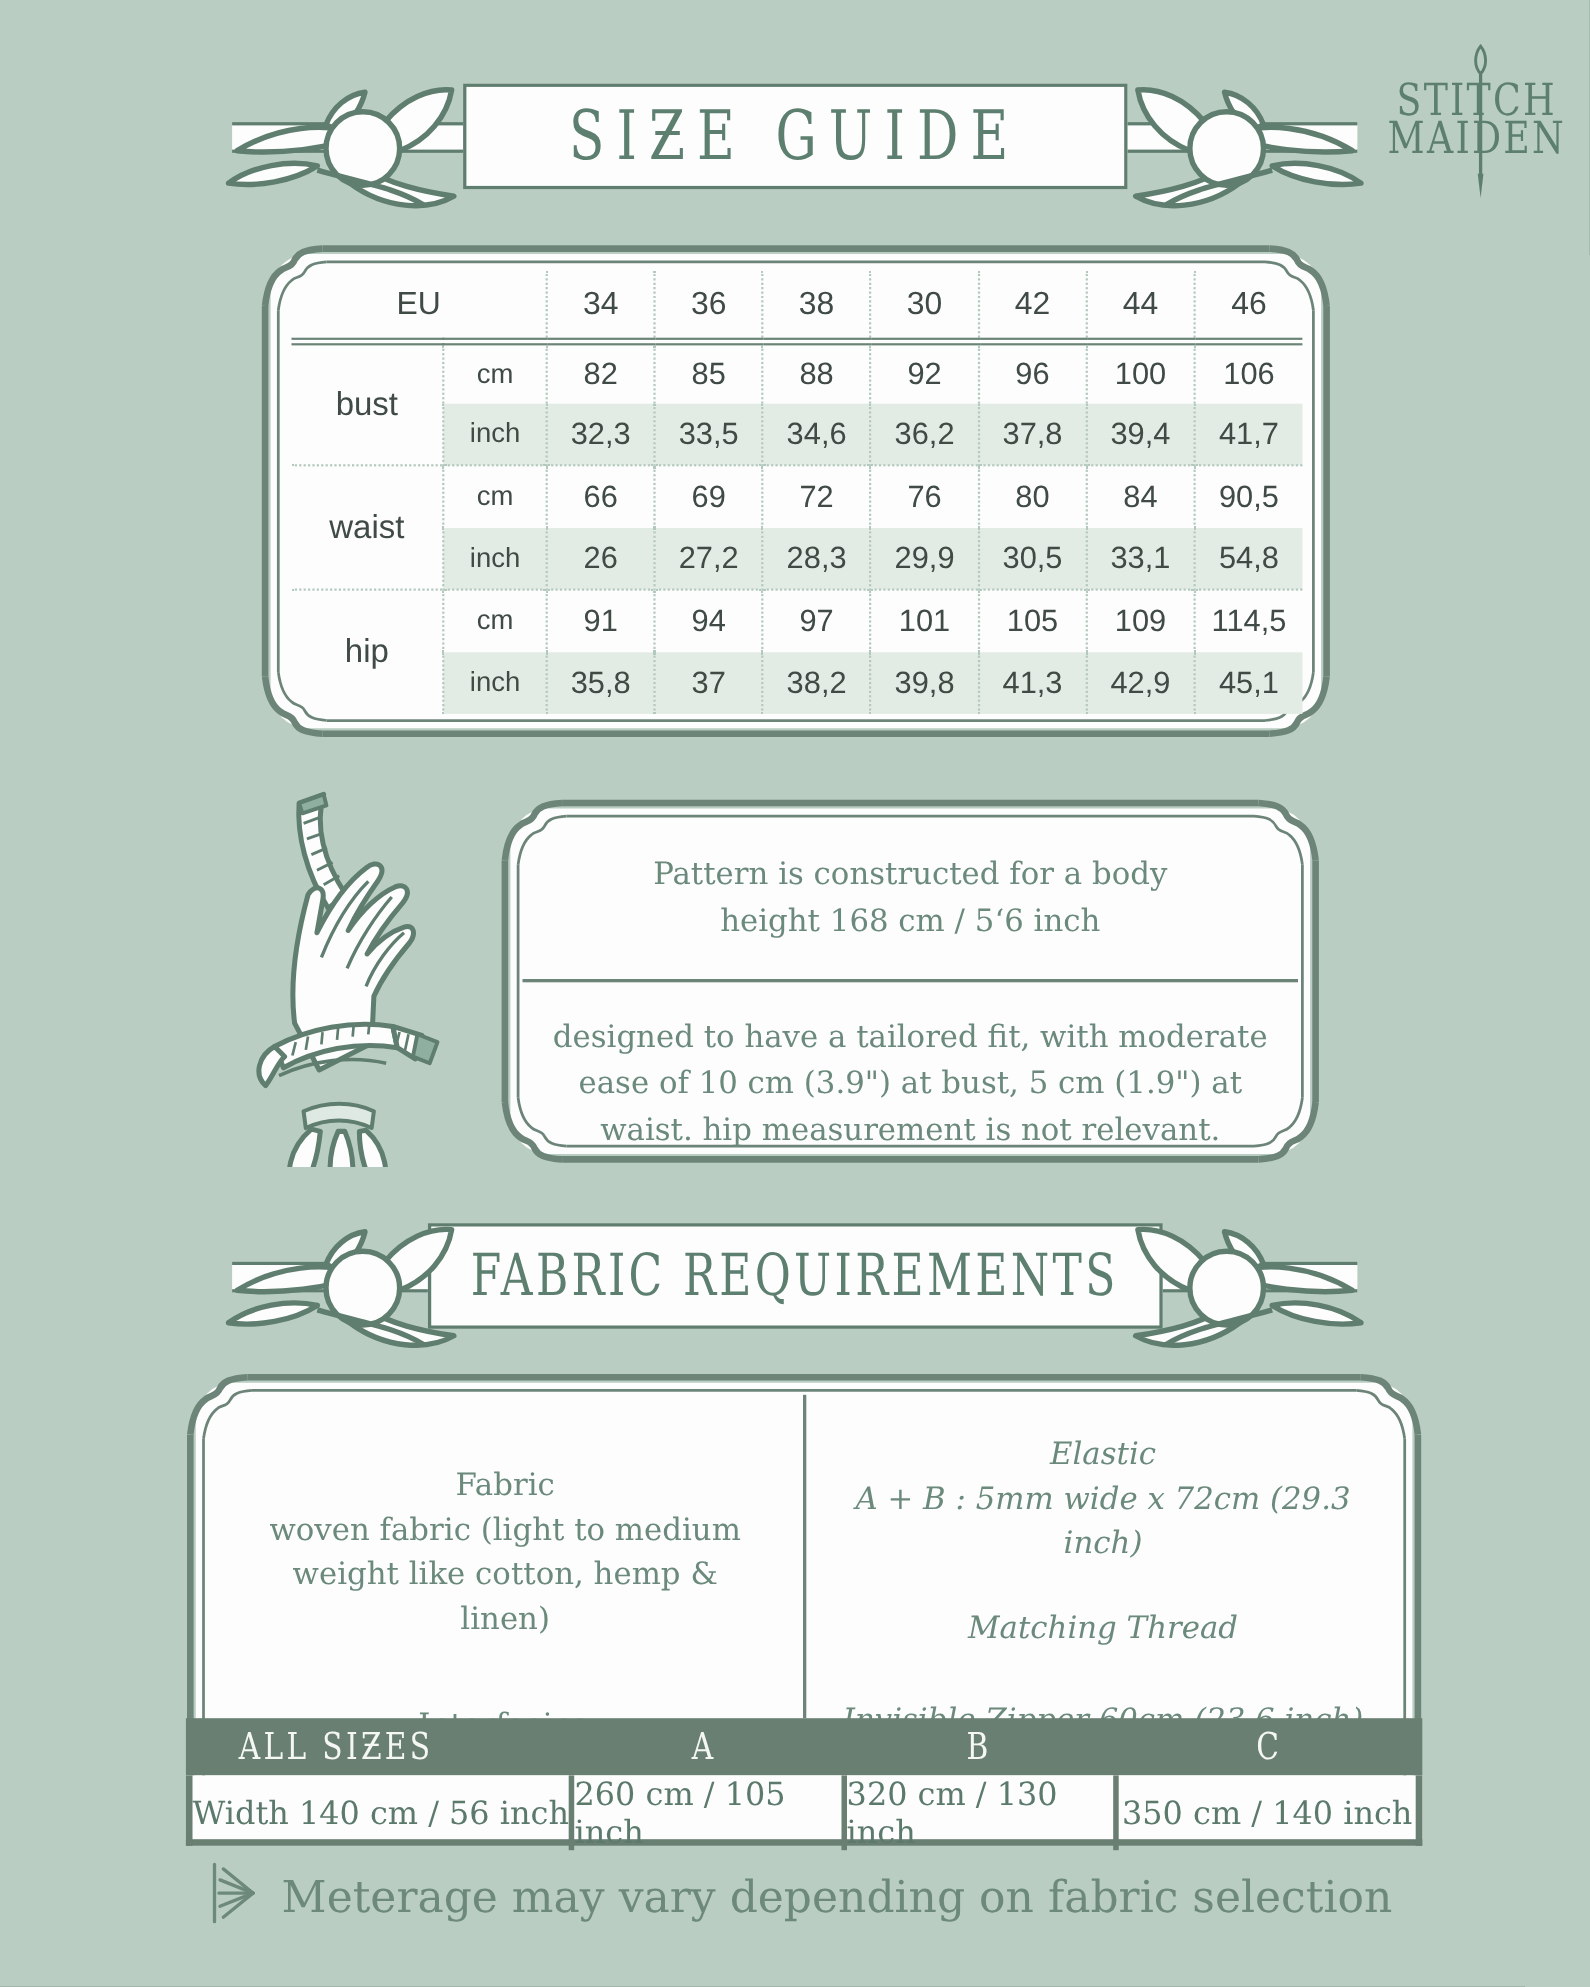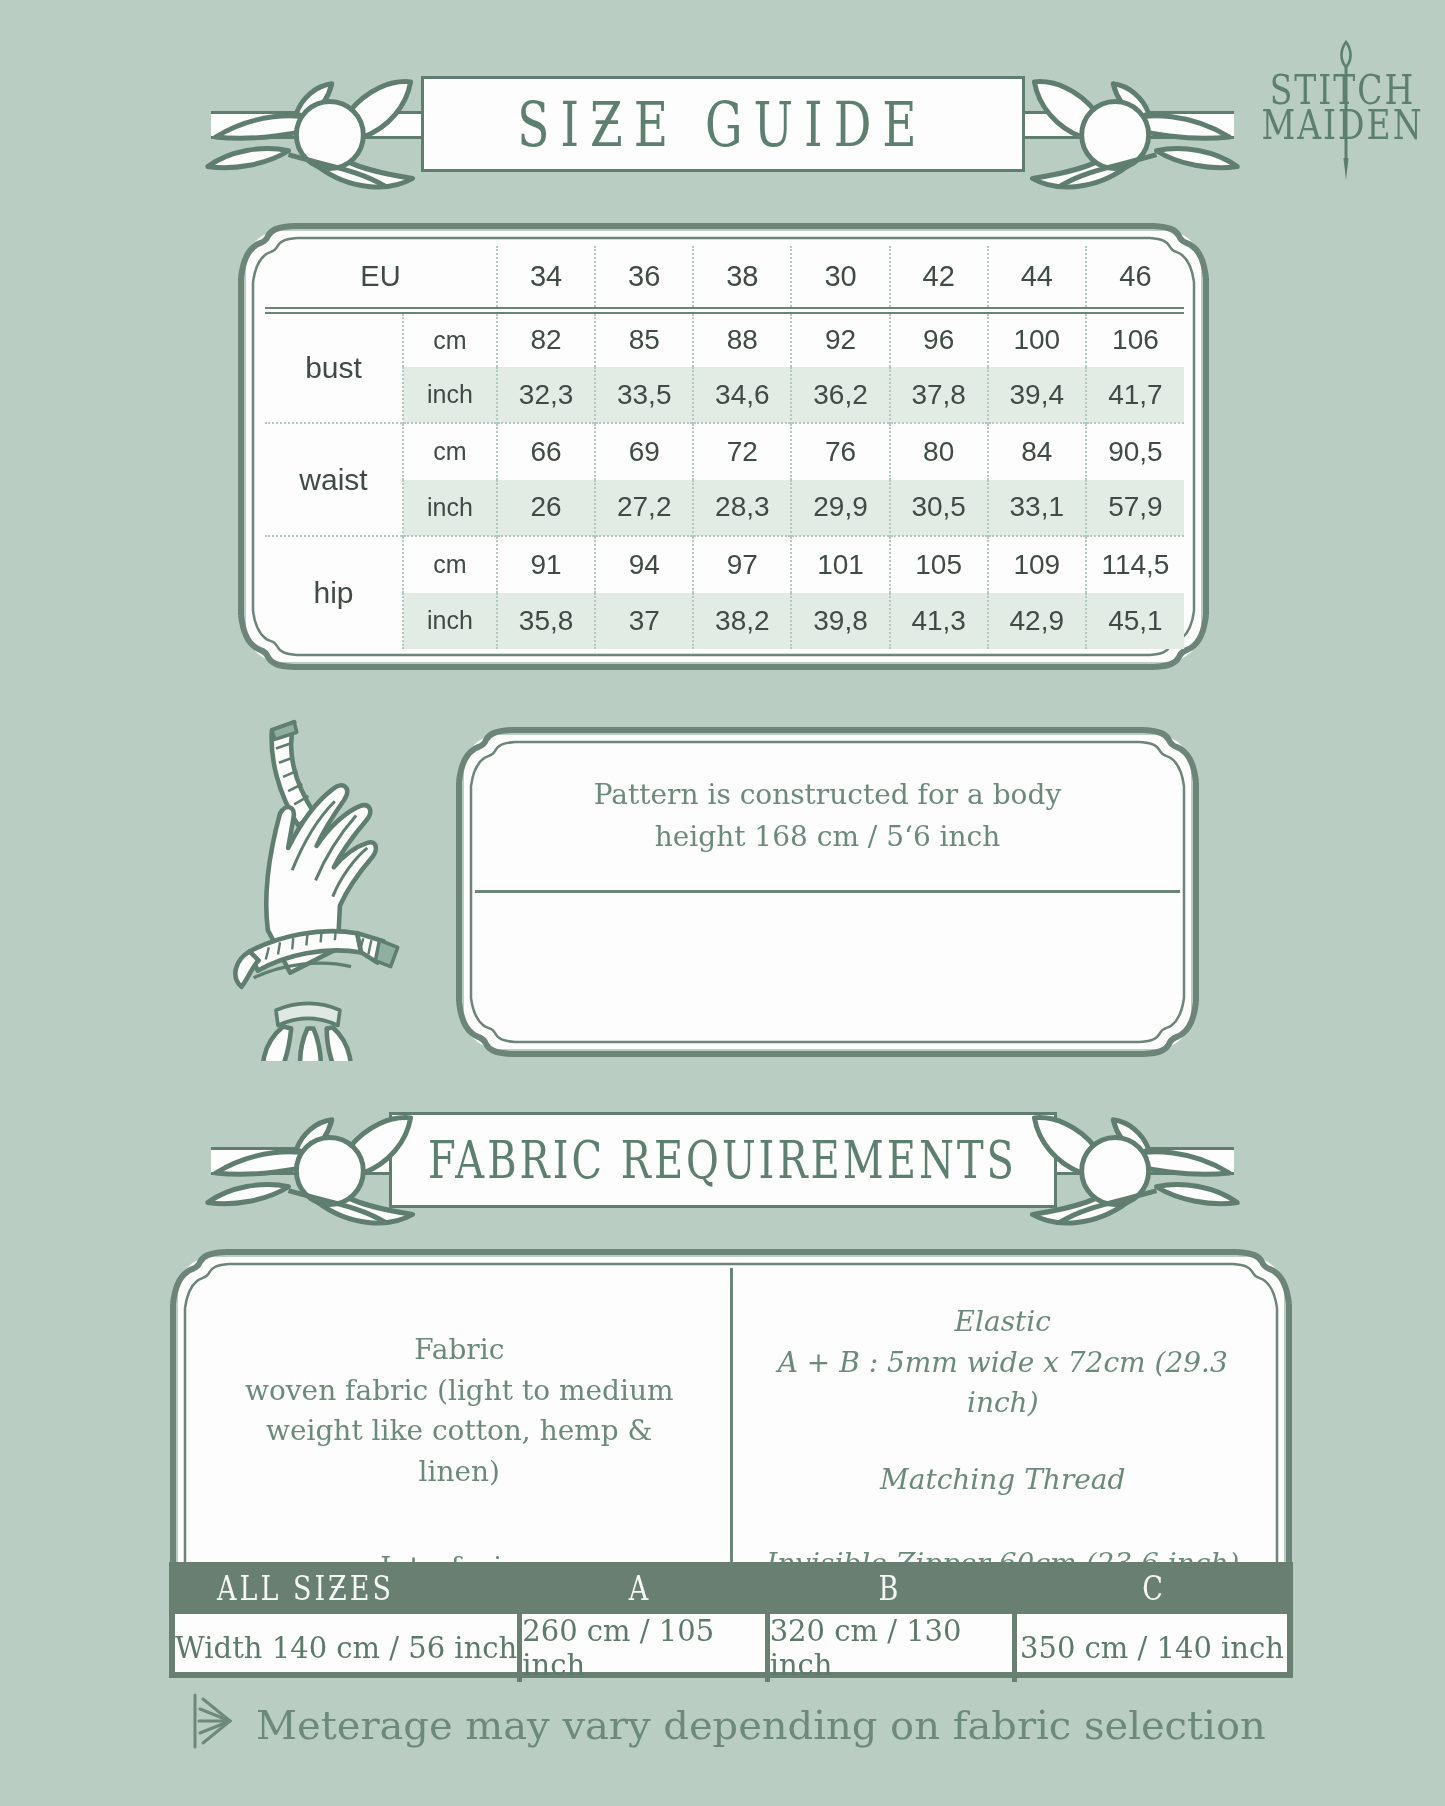--- a/index.html
+++ b/index.html
@@ -218,21 +218,21 @@
           <td class="sep">90,5</td>
         </tr>
         <tr>
           <td class="unit sep tint">inch</td>
           <td class="sep tint">26</td>
           <td class="sep tint">27,2</td>
           <td class="sep tint">28,3</td>
           <td class="sep tint">29,9</td>
           <td class="sep tint">30,5</td>
           <td class="sep tint">33,1</td>
-          <td class="sep tint">57,9</td>
+          <td class="sep tint">54,8</td>
         </tr>
         <tr class="group">
           <td rowspan="2" class="rowlabel">hip</td>
           <td class="unit sep">cm</td>
           <td class="sep">91</td>
           <td class="sep">94</td>
           <td class="sep">97</td>
           <td class="sep">101</td>
           <td class="sep">105</td>
           <td class="sep">109</td>
@@ -294,20 +294,21 @@
       <path d="M56 4 H689 M56 328 H689 M4 56 V276 M741 56 V276" stroke-width="6"></path>
       <use href="#cornerI" transform="translate(16,16)"></use>
       <use href="#cornerI" transform="translate(729,16) scale(-1,1)"></use>
       <use href="#cornerI" transform="translate(16,316) scale(1,-1)"></use>
       <use href="#cornerI" transform="translate(729,316) scale(-1,-1)"></use>
       <path d="M60 16 H685 M60 316 H685 M16 60 V272 M729 60 V272" stroke-width="2.5"></path>
     </svg>
     <div class="content">
       <p class="top-note">Pattern is constructed for a body height 168 cm / 5‘6 inch</p>
       <div class="divider"></div>
+      <p class="bottom-note">designed to have a tailored fit, with moderate ease of 10 cm (3.9") at bust, 5 cm (1.9") at waist. hip measurement is not relevant.</p>
     </div>
   </div>
 
   <div class="banner" id="banner-2" style="top:1106px">
     <div class="band"></div>
     <svg class="flower left" width="238" height="128" viewBox="0 0 240 130">
         <use href="#flower"></use>
       </svg>
     <svg class="flower right" width="238" height="128" viewBox="0 0 240 130">
         <use href="#flower"></use>

